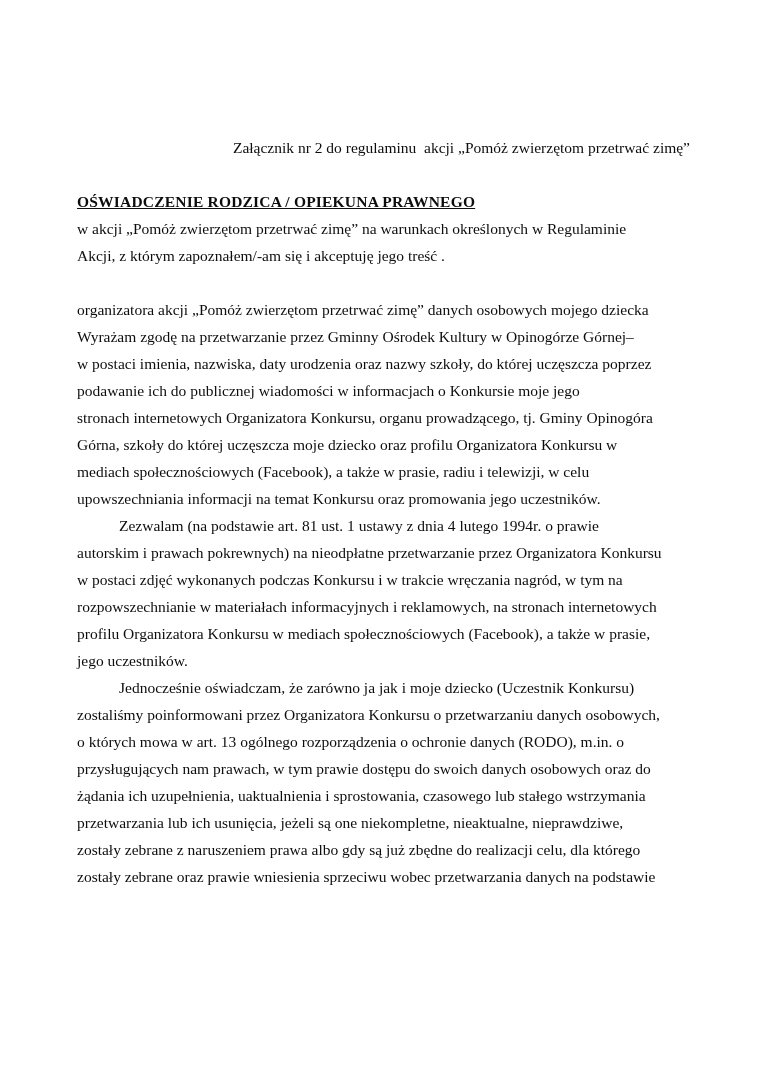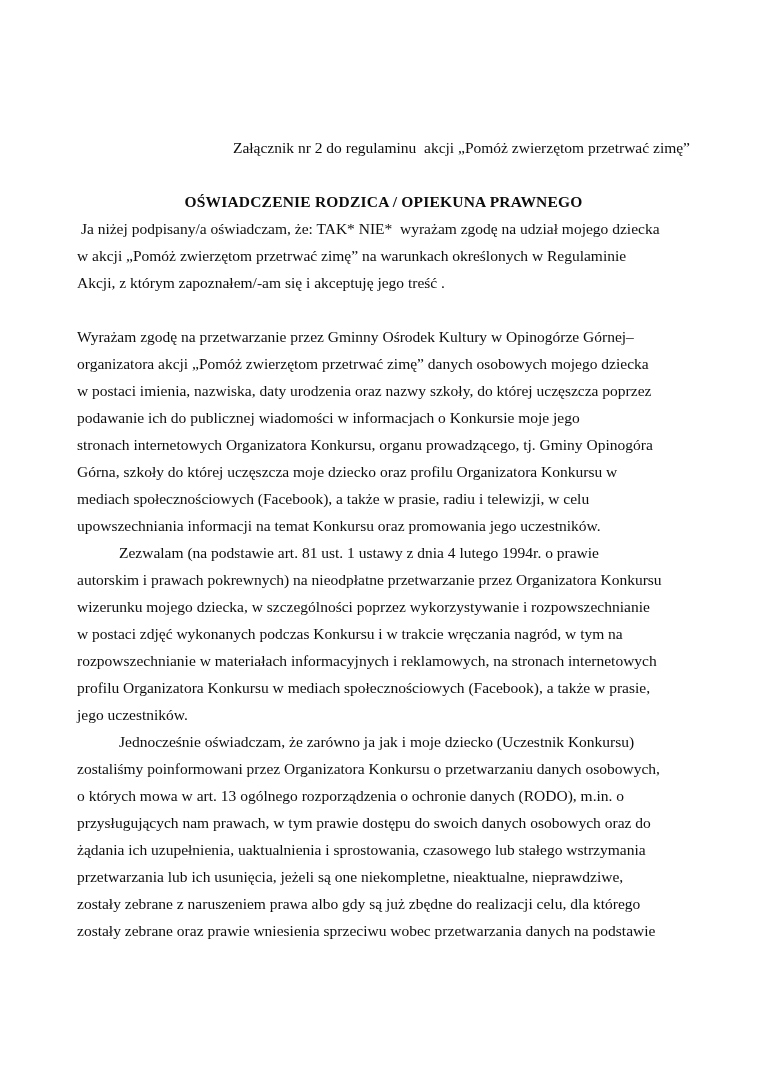--- a/index.html
+++ b/index.html
@@ -29,53 +29,52 @@
   }
   .line.indent-first {
     padding-left: 42px;
   }
   .attachment-note {
     text-align: right;
     white-space: pre;
     min-height: 27px;
   }
   .doc-title {
-    text-align: center;
+    text-align: left;
     font-weight: bold;
     white-space: pre;
     min-height: 27px;
     letter-spacing: 0.2px;
+    text-decoration: underline;
   }
 </style>
 </head>
 <body>
 
 <div class="page">
   <div class="attachment-note">Załącznik nr 2 do regulaminu  akcji „Pomóż zwierzętom przetrwać zimę”</div>
 
   <div class="line blank"> </div>
 
   <div class="doc-title">OŚWIADCZENIE RODZICA / OPIEKUNA PRAWNEGO</div>
 
   <div id="paragraphs">
-      <div class="line"> Ja niżej podpisany/a oświadczam, że: TAK* NIE*  wyrażam zgodę na udział mojego dziecka</div>
       <div class="line">w akcji „Pomóż zwierzętom przetrwać zimę” na warunkach określonych w Regulaminie</div>
       <div class="line">Akcji, z którym zapoznałem/-am się i akceptuję jego treść .</div>
       <div class="line blank"> </div>
+      <div class="line">organizatora akcji „Pomóż zwierzętom przetrwać zimę” danych osobowych mojego dziecka</div>
       <div class="line">Wyrażam zgodę na przetwarzanie przez Gminny Ośrodek Kultury w Opinogórze Górnej–</div>
-      <div class="line">organizatora akcji „Pomóż zwierzętom przetrwać zimę” danych osobowych mojego dziecka</div>
       <div class="line">w postaci imienia, nazwiska, daty urodzenia oraz nazwy szkoły, do której uczęszcza poprzez</div>
       <div class="line">podawanie ich do publicznej wiadomości w informacjach o Konkursie moje jego</div>
       <div class="line">stronach internetowych Organizatora Konkursu, organu prowadzącego, tj. Gminy Opinogóra</div>
       <div class="line">Górna, szkoły do której uczęszcza moje dziecko oraz profilu Organizatora Konkursu w</div>
       <div class="line">mediach społecznościowych (Facebook), a także w prasie, radiu i telewizji, w celu</div>
       <div class="line">upowszechniania informacji na temat Konkursu oraz promowania jego uczestników.</div>
       <div class="line indent-first">Zezwalam (na podstawie art. 81 ust. 1 ustawy z dnia 4 lutego 1994r. o prawie</div>
       <div class="line">autorskim i prawach pokrewnych) na nieodpłatne przetwarzanie przez Organizatora Konkursu</div>
-      <div class="line">wizerunku mojego dziecka, w szczególności poprzez wykorzystywanie i rozpowszechnianie</div>
       <div class="line">w postaci zdjęć wykonanych podczas Konkursu i w trakcie wręczania nagród, w tym na</div>
       <div class="line">rozpowszechnianie w materiałach informacyjnych i reklamowych, na stronach internetowych</div>
       <div class="line">profilu Organizatora Konkursu w mediach społecznościowych (Facebook), a także w prasie,</div>
       <div class="line">jego uczestników.</div>
       <div class="line indent-first">Jednocześnie oświadczam, że zarówno ja jak i moje dziecko (Uczestnik Konkursu)</div>
       <div class="line">zostaliśmy poinformowani przez Organizatora Konkursu o przetwarzaniu danych osobowych,</div>
       <div class="line">o których mowa w art. 13 ogólnego rozporządzenia o ochronie danych (RODO), m.in. o</div>
       <div class="line">przysługujących nam prawach, w tym prawie dostępu do swoich danych osobowych oraz do</div>
       <div class="line">żądania ich uzupełnienia, uaktualnienia i sprostowania, czasowego lub stałego wstrzymania</div>
       <div class="line">przetwarzania lub ich usunięcia, jeżeli są one niekompletne, nieaktualne, nieprawdziwe,</div>

